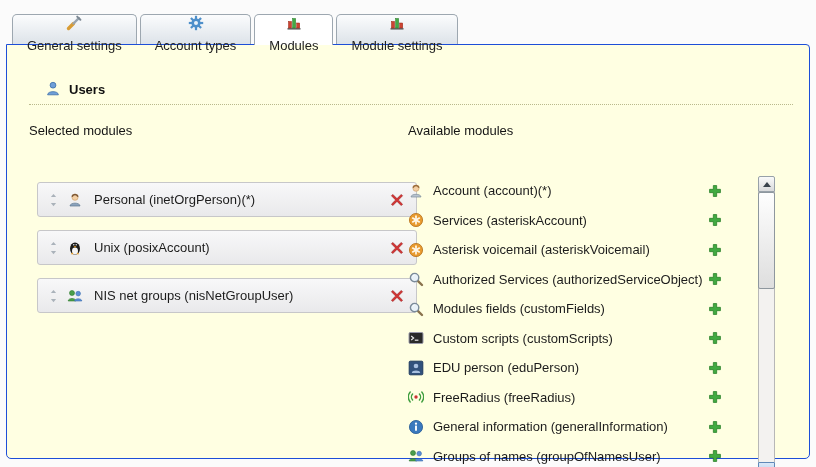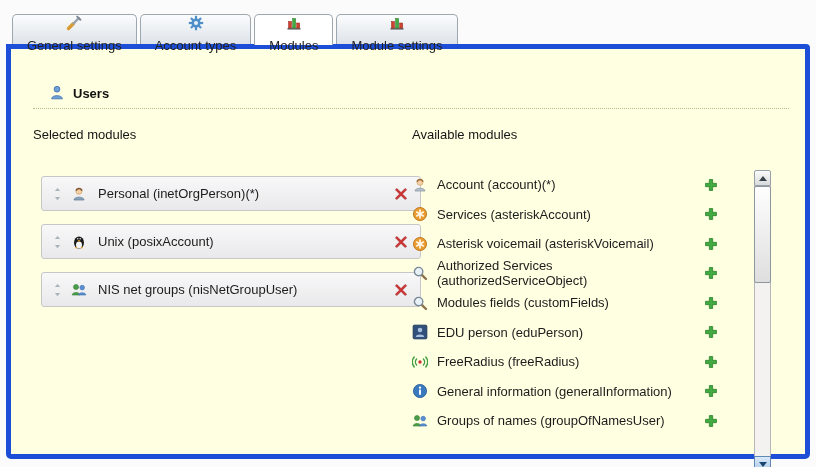--- a/index.html
+++ b/index.html
@@ -9,24 +9,24 @@
 
   
   .tabbar{position:absolute;left:12px;top:13px;height:31px;display:flex;align-items:flex-end;gap:3px;z-index:3;}
   .tab{display:flex;align-items:center;gap:7px;height:30px;padding:0 14px;
        background:linear-gradient(#fbfcfd,#dde3e9);border:1px solid #9da7b0;border-bottom:none;
        border-radius:5px 5px 0 0;cursor:pointer;white-space:nowrap;color:#222;flex-direction:column;}
   .tab.active{background:#ffffff;height:31px;margin-bottom:-1px;}
 
   
   .panel{position:absolute;left:6px;top:44px;width:804px;height:415px;background:#ffffe2;
-         border:5px solid #1d4ed8;border-radius:0 4px 5px 5px;z-index:1;}
+         border:1px solid #1d4ed8;border-radius:0 4px 5px 5px;z-index:1;}
   .users-head{display:flex;align-items:center;gap:8px;margin:36px 16px 0 22px;
               padding:0 0 7px 16px;border-bottom:1px dotted #b9b98c;font-weight:bold;color:#111;}
-  .col-heads{display:flex;margin:18px 0 8px 22px;color:#151515;}
+  .col-heads{display:flex;margin:18px 0 18px 22px;color:#151515;}
   .col-head.left{width:379px;}
   .columns{display:flex;align-items:flex-start;margin-left:22px;}
 
   
   .sel-list{width:379px;padding-top:26px;}
   .sel-box{width:380px;height:35px;margin:0 0 13px 8px;display:flex;align-items:center;padding:0 11px;
            background:linear-gradient(#f8f8f9,#e9e9eb);border:1px solid #c7c7c9;border-radius:3px;}
   .sel-box .drag{margin-right:9px;cursor:grab;}
   .sel-box .mod{margin-right:11px;}
   .mod-label{flex:1;}
@@ -277,20 +277,35 @@
             <span class="mod-label-l">Modules fields (customFields)</span>
             <span class="icn add">
               <svg viewBox="0 0 16 16">
                 <path d="M6.1 1.8 h3.8 v4.3 h4.3 v3.8 H9.9 v4.3 H6.1 V9.9 H1.8 V6.1 h4.3 Z" fill="#41aa41" stroke="#2a7f2a" stroke-width="0.9" stroke-linejoin="round"></path>
               </svg>
             </span>
           </div>
           <div class="avail-row">
             <span class="icn mod">
               <svg viewBox="0 0 16 16">
+                <rect x="1" y="2.5" width="14" height="11" rx="1.2" fill="#2a2a2a" stroke="#99a"></rect>
+                <path d="M3.2 6 L5.6 8 L3.2 10" stroke="#e8e8e8" stroke-width="1.2" fill="none"></path>
+                <path d="M6.8 10.2 H10.4" stroke="#e8e8e8" stroke-width="1.2"></path>
+              </svg>
+            </span>
+            <span class="mod-label-l">Custom scripts (customScripts)</span>
+            <span class="icn add">
+              <svg viewBox="0 0 16 16">
+                <path d="M6.1 1.8 h3.8 v4.3 h4.3 v3.8 H9.9 v4.3 H6.1 V9.9 H1.8 V6.1 h4.3 Z" fill="#41aa41" stroke="#2a7f2a" stroke-width="0.9" stroke-linejoin="round"></path>
+              </svg>
+            </span>
+          </div>
+          <div class="avail-row">
+            <span class="icn mod">
+              <svg viewBox="0 0 16 16">
                 <rect x="1.2" y="1.2" width="13.6" height="13.6" rx="1" fill="#31517c" stroke="#1e3a5f"></rect>
                 <circle cx="8" cy="6" r="2.3" fill="#a8c0e0"></circle>
                 <path d="M3.8 13 C3.8 9.8 12.2 9.8 12.2 13 Z" fill="#a8c0e0"></path>
               </svg>
             </span>
             <span class="mod-label-l">EDU person (eduPerson)</span>
             <span class="icn add">
               <svg viewBox="0 0 16 16">
                 <path d="M6.1 1.8 h3.8 v4.3 h4.3 v3.8 H9.9 v4.3 H6.1 V9.9 H1.8 V6.1 h4.3 Z" fill="#41aa41" stroke="#2a7f2a" stroke-width="0.9" stroke-linejoin="round"></path>
               </svg>

